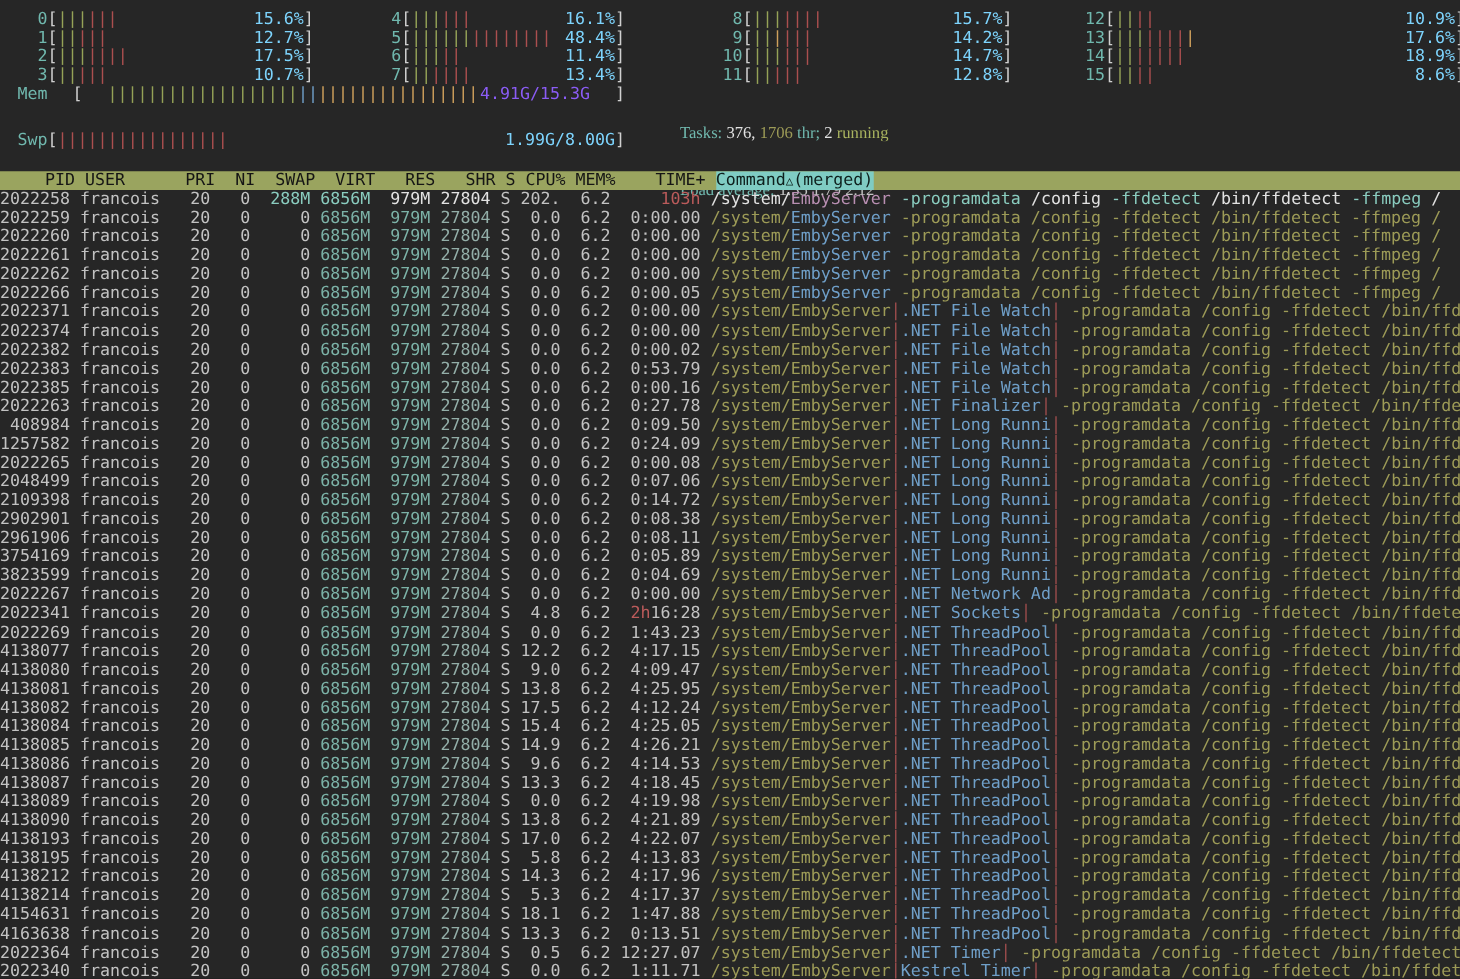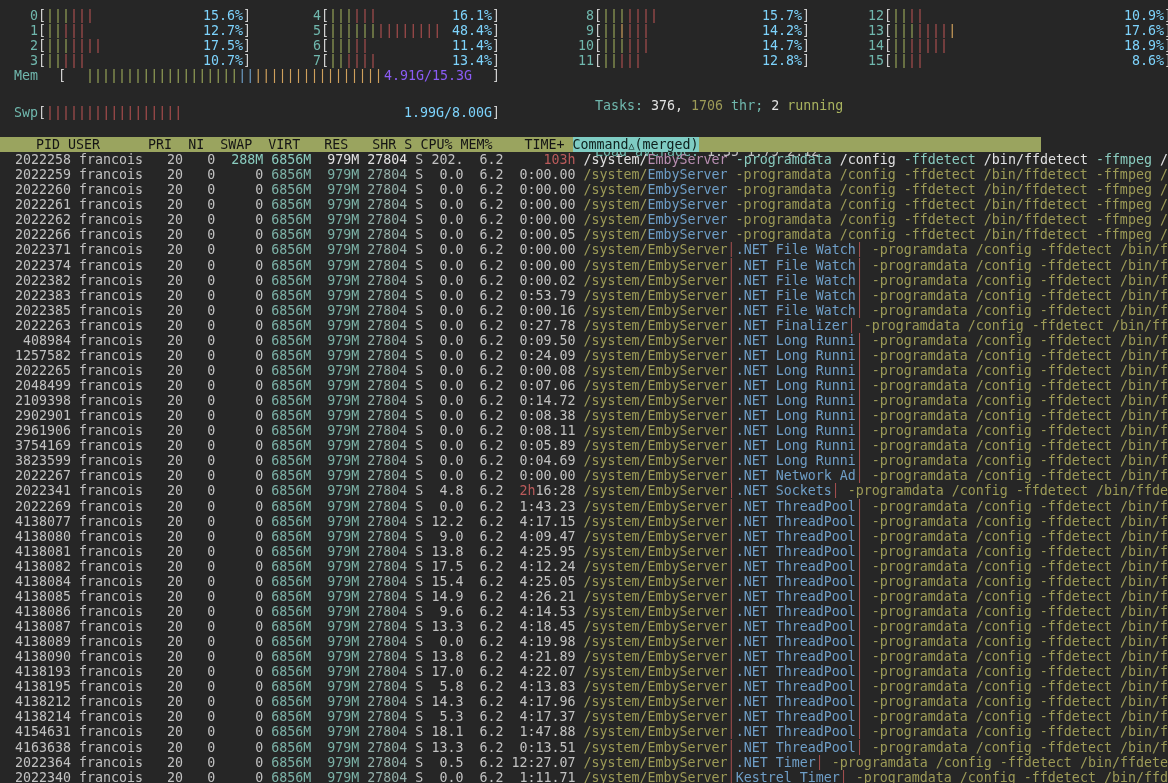--- a/index.html
+++ b/index.html
@@ -23,29 +23,29 @@
   .meter{display:flex;height:15.07px;overflow:hidden;}
   .meter .lbl{width:24px;text-align:right;flex:none}
   .meter .bar{flex:1;display:flex;overflow:hidden;min-width:0}
   .meter .pipes{flex:1;overflow:hidden;min-width:0}
   .meter .pipesfix{flex:none;overflow:hidden}
   .meter .spacer{flex:1}
   #mem-meter{position:absolute;left:14px;top:68.3px;width:486px;gap:20px;}
   #swp-meter{position:absolute;left:14px;top:83.4px;width:486px;margin-top:22px;}
 
   
-  #stats{position:absolute;left:595px;top:68.3px;}
+  #stats{position:absolute;left:544px;top:68.3px;font-family:Liberation Serif, serif;}
   .statline{height:15.07px;overflow:hidden}
 
   
-  #thead{position:absolute;left:0;top:137px;width:1041px;height:15.07px;background:#9aa45f;color:#151515;overflow:hidden;padding-left:4px;box-sizing:border-box;}
+  #thead{position:absolute;left:0;top:137px;width:1168px;height:15.07px;background:#9aa45f;color:#151515;overflow:hidden;padding-left:4px;box-sizing:border-box;}
   #thead .cmdhdr{background:#7fccc3;color:#0e1f1c;}
   #thead .arrow{font-size:10px;}
   #rows{position:absolute;left:0;top:152.1px;width:1168px;}
-  .prow{height:15.07px;overflow:hidden;padding-left:15px;display:block;}
+  .prow{height:15.07px;overflow:hidden;padding-left:0;display:block;}
 </style>
 </head>
 <body>
 
 <div id="screen" class="mono">
   <div id="mcol0" class="mcol"><div class="meter"><span class="lbl teal">0</span><span class="brkt">[</span><span class="bar"><span class="pipes"><span class="pg">|</span><span class="pg">|</span><span class="pg">|</span><span class="pr">|</span><span class="pr">|</span><span class="pr">|</span></span><span class="dim">15.6%</span></span><span class="brkt">]</span></div><div class="meter"><span class="lbl teal">1</span><span class="brkt">[</span><span class="bar"><span class="pipes"><span class="pg">|</span><span class="pg">|</span><span class="pr">|</span><span class="pr">|</span><span class="pr">|</span></span><span class="dim">12.7%</span></span><span class="brkt">]</span></div><div class="meter"><span class="lbl teal">2</span><span class="brkt">[</span><span class="bar"><span class="pipes"><span class="pg">|</span><span class="pg">|</span><span class="pg">|</span><span class="pr">|</span><span class="pr">|</span><span class="pr">|</span><span class="pr">|</span></span><span class="dim">17.5%</span></span><span class="brkt">]</span></div><div class="meter"><span class="lbl teal">3</span><span class="brkt">[</span><span class="bar"><span class="pipes"><span class="pg">|</span><span class="pg">|</span><span class="pr">|</span><span class="pr">|</span><span class="pr">|</span></span><span class="dim">10.7%</span></span><span class="brkt">]</span></div></div>
   <div id="mcol1" class="mcol"><div class="meter"><span class="lbl teal">4</span><span class="brkt">[</span><span class="bar"><span class="pipes"><span class="pg">|</span><span class="pg">|</span><span class="pg">|</span><span class="pr">|</span><span class="pr">|</span><span class="pr">|</span></span><span class="dim">16.1%</span></span><span class="brkt">]</span></div><div class="meter"><span class="lbl teal">5</span><span class="brkt">[</span><span class="bar"><span class="pipes"><span class="pg">|</span><span class="pg">|</span><span class="pg">|</span><span class="pg">|</span><span class="pg">|</span><span class="pg">|</span><span class="pr">|</span><span class="pr">|</span><span class="pr">|</span><span class="pr">|</span><span class="pr">|</span><span class="pr">|</span><span class="pr">|</span><span class="pr">|</span></span><span class="dim">48.4%</span></span><span class="brkt">]</span></div><div class="meter"><span class="lbl teal">6</span><span class="brkt">[</span><span class="bar"><span class="pipes"><span class="pg">|</span><span class="pg">|</span><span class="pg">|</span><span class="pr">|</span><span class="pr">|</span></span><span class="dim">11.4%</span></span><span class="brkt">]</span></div><div class="meter"><span class="lbl teal">7</span><span class="brkt">[</span><span class="bar"><span class="pipes"><span class="pg">|</span><span class="pg">|</span><span class="pr">|</span><span class="pr">|</span><span class="pr">|</span><span class="pr">|</span></span><span class="dim">13.4%</span></span><span class="brkt">]</span></div></div>
   <div id="mcol2" class="mcol"><div class="meter"><span class="lbl teal">8</span><span class="brkt">[</span><span class="bar"><span class="pipes"><span class="pg">|</span><span class="pg">|</span><span class="pg">|</span><span class="pr">|</span><span class="pr">|</span><span class="pr">|</span><span class="pr">|</span></span><span class="dim">15.7%</span></span><span class="brkt">]</span></div><div class="meter"><span class="lbl teal">9</span><span class="brkt">[</span><span class="bar"><span class="pipes"><span class="pg">|</span><span class="pg">|</span><span class="py">|</span><span class="pr">|</span><span class="pr">|</span><span class="pr">|</span></span><span class="dim">14.2%</span></span><span class="brkt">]</span></div><div class="meter"><span class="lbl teal">10</span><span class="brkt">[</span><span class="bar"><span class="pipes"><span class="pg">|</span><span class="pg">|</span><span class="pg">|</span><span class="pr">|</span><span class="pr">|</span><span class="pr">|</span></span><span class="dim">14.7%</span></span><span class="brkt">]</span></div><div class="meter"><span class="lbl teal">11</span><span class="brkt">[</span><span class="bar"><span class="pipes"><span class="pg">|</span><span class="pg">|</span><span class="pr">|</span><span class="pr">|</span><span class="pr">|</span></span><span class="dim">12.8%</span></span><span class="brkt">]</span></div></div>
   <div id="mcol3" class="mcol"><div class="meter"><span class="lbl teal">12</span><span class="brkt">[</span><span class="bar"><span class="pipes"><span class="pg">|</span><span class="pg">|</span><span class="pr">|</span><span class="pr">|</span></span><span class="dim">10.9%</span></span><span class="brkt">]</span></div><div class="meter"><span class="lbl teal">13</span><span class="brkt">[</span><span class="bar"><span class="pipes"><span class="pg">|</span><span class="pg">|</span><span class="pg">|</span><span class="pr">|</span><span class="pr">|</span><span class="pr">|</span><span class="pr">|</span><span class="py">|</span></span><span class="dim">17.6%</span></span><span class="brkt">]</span></div><div class="meter"><span class="lbl teal">14</span><span class="brkt">[</span><span class="bar"><span class="pipes"><span class="pg">|</span><span class="pg">|</span><span class="pr">|</span><span class="pr">|</span><span class="pr">|</span><span class="pr">|</span><span class="pr">|</span></span><span class="dim">18.9%</span></span><span class="brkt">]</span></div><div class="meter"><span class="lbl teal">15</span><span class="brkt">[</span><span class="bar"><span class="pipes"><span class="pg">|</span><span class="pg">|</span><span class="pr">|</span><span class="pr">|</span></span><span class="dim">8.6%</span></span><span class="brkt">]</span></div></div>
 

